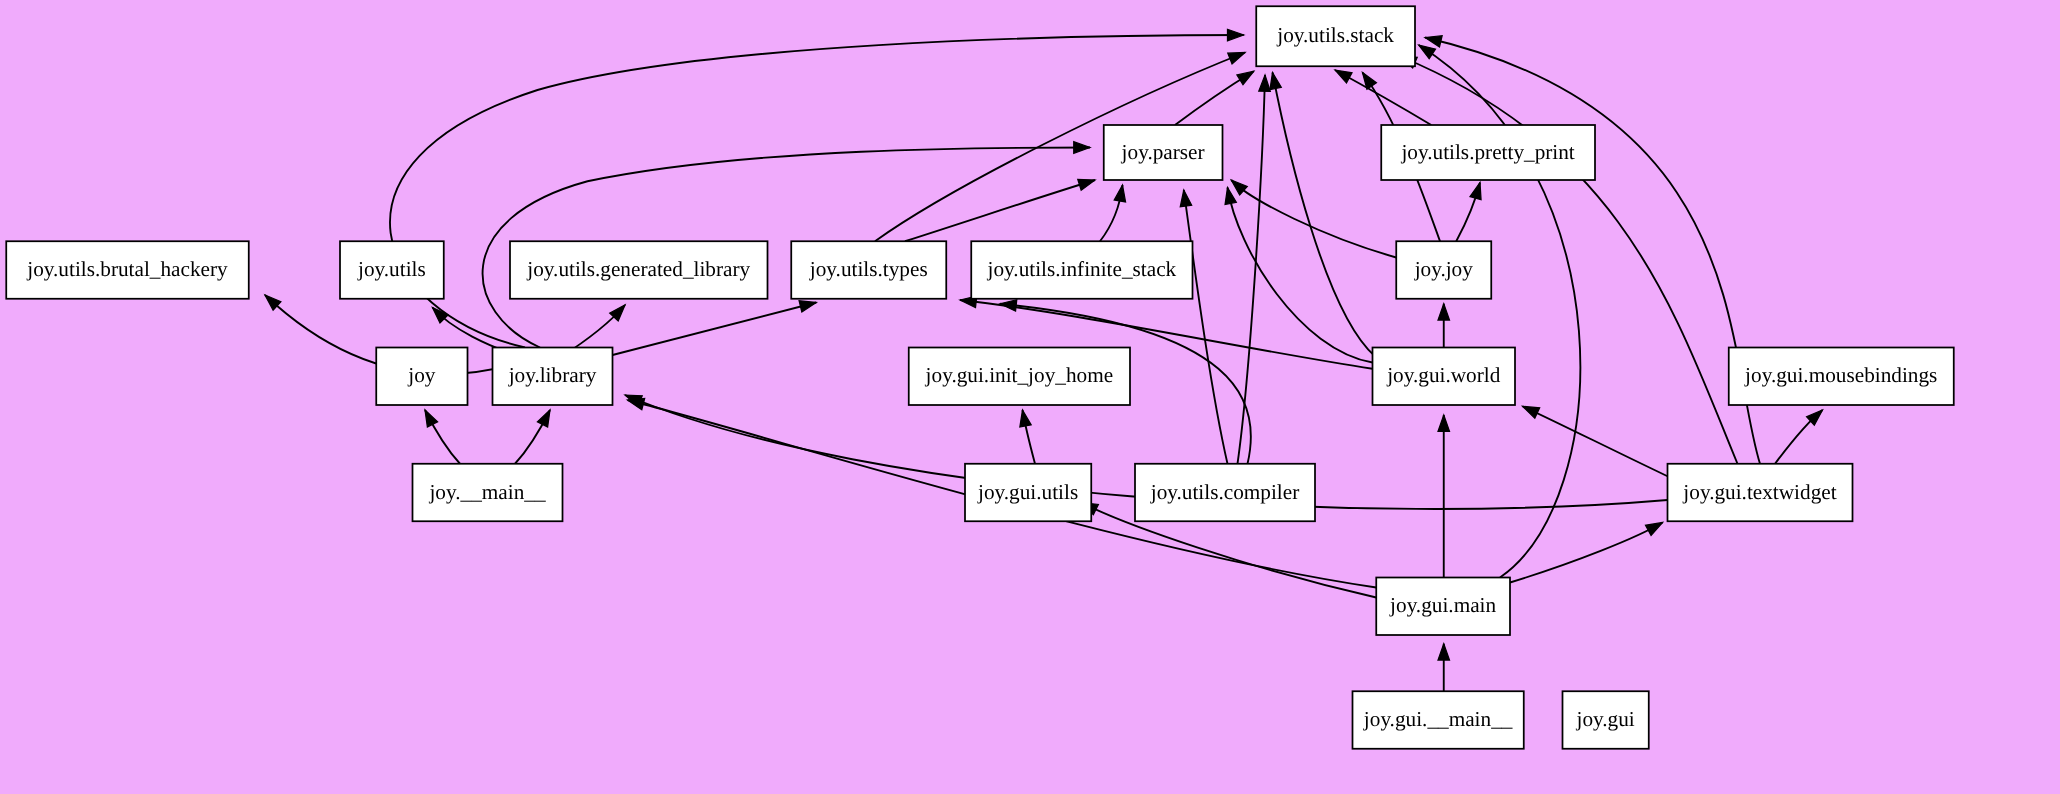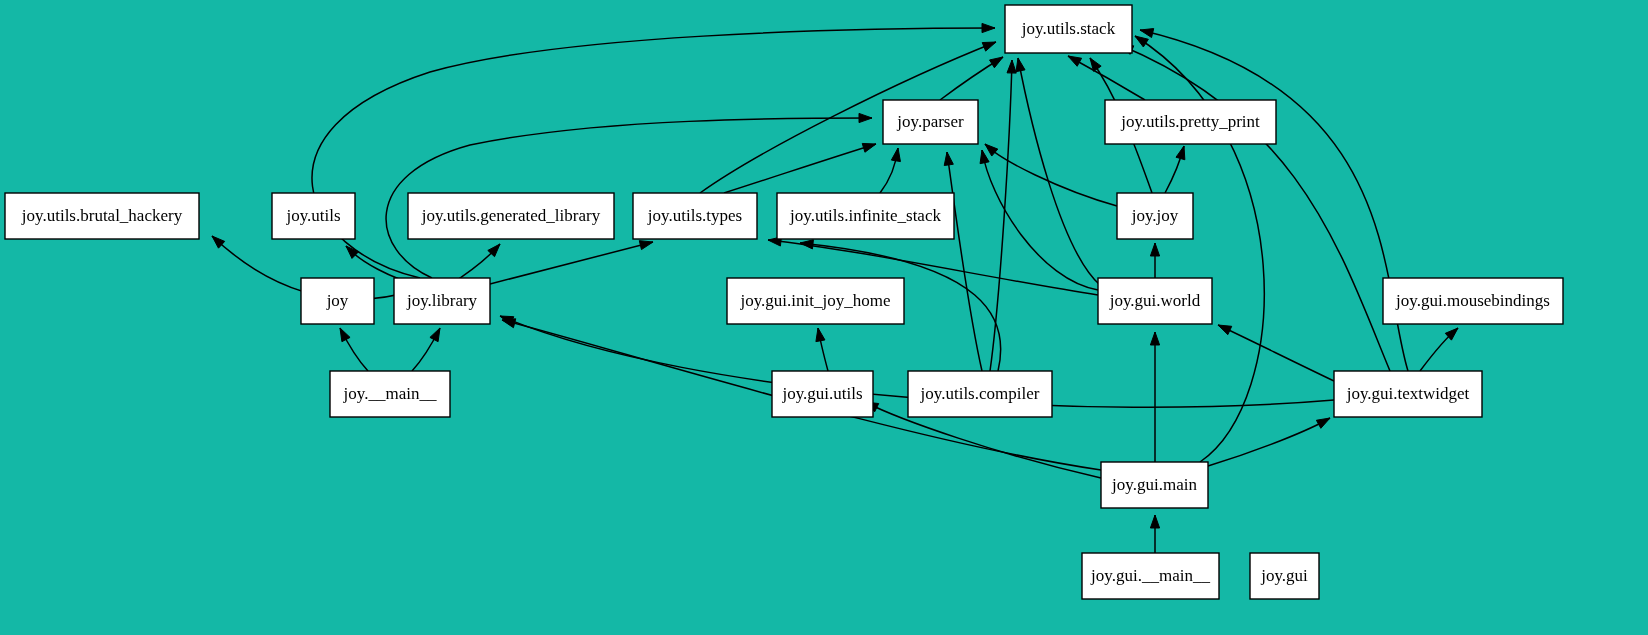--- a/index.html
+++ b/index.html
@@ -7,21 +7,21 @@
     padding: 0;
     background: #ffffff;
   }
   body {
     font-family: "Liberation Serif", "DejaVu Serif", serif;
   }
   #graph-root {
     position: relative;
     width: 1648px;
     height: 635px;
-    background: #14b8a6;
+    background: #f0abfc;
     overflow: hidden;
     text-align: right;
   }
   svg#graph-svg {
     position: absolute;
     top: 0;
     left: 0;
     width: 1648px;
     height: 635px;
   }

